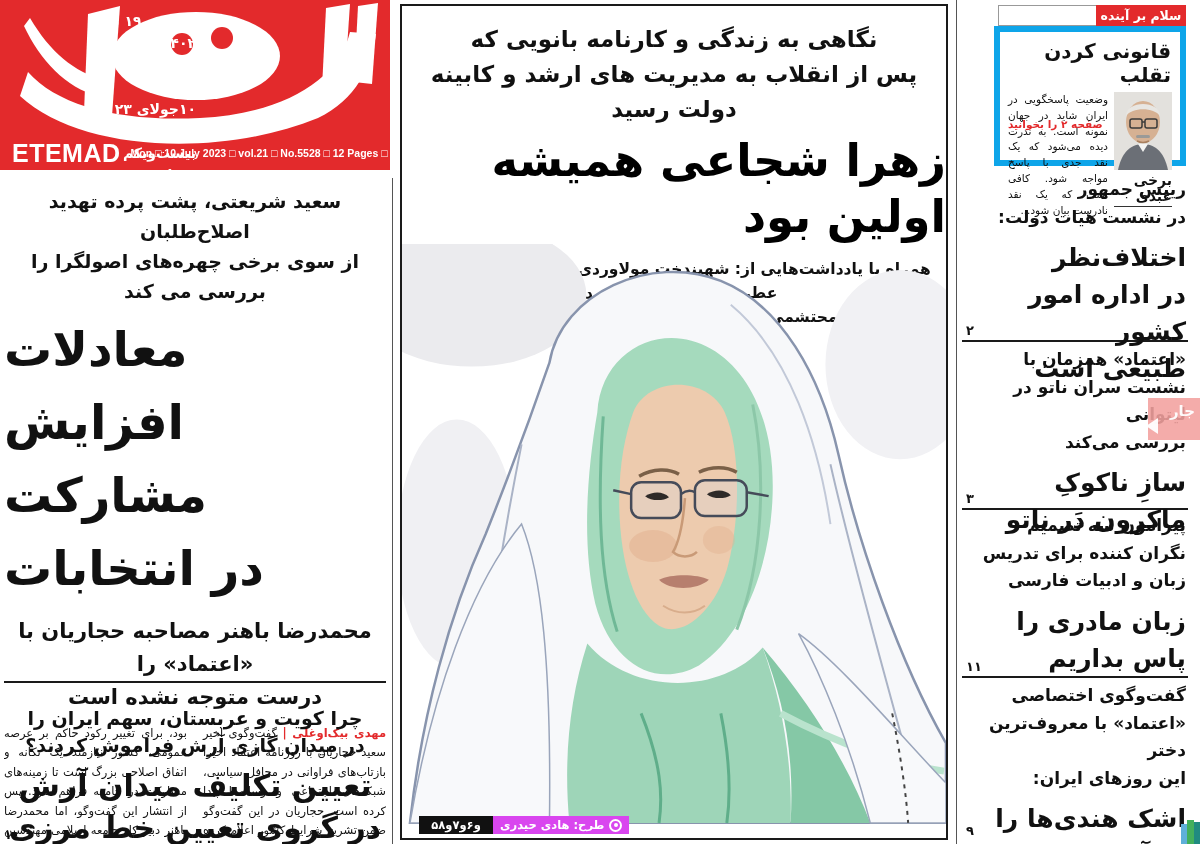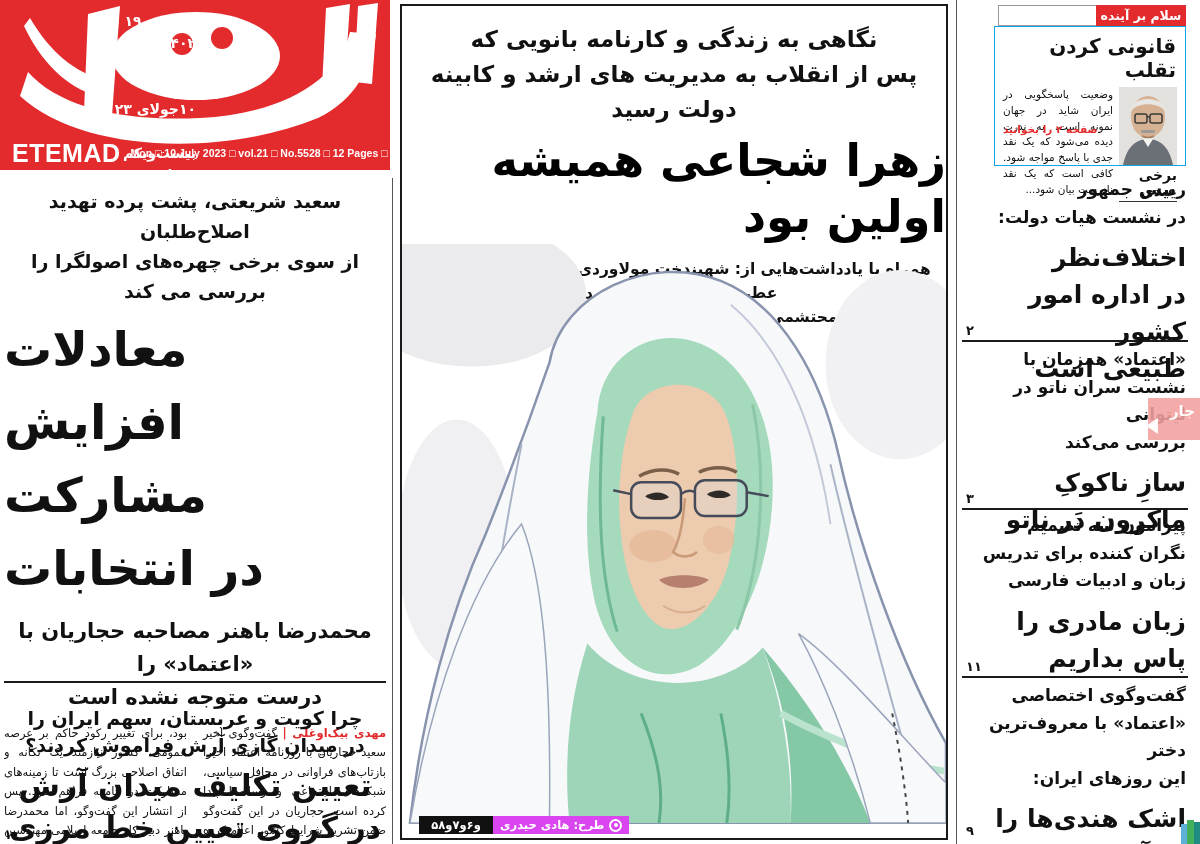--- a/index.html
+++ b/index.html
@@ -46,21 +46,21 @@
   .cap-red{background:#d946ef;color:#fff;font-size:11.5px;font-weight:bold;display:flex;direction:rtl;
            align-items:center;gap:5px;padding:0 7px;}
   .camera-icon{width:9px;height:9px;border:2px solid #fff;border-radius:50%;display:inline-block;position:relative;}
   .camera-icon::after{content:"";position:absolute;left:2.5px;top:2.5px;width:4px;height:4px;background:#fff;border-radius:50%;}
 
   
   .right-col{position:absolute;left:962px;top:0;width:234px;height:844px;color:#111;}
   .tab-empty{position:absolute;top:5px;left:36px;width:100px;height:21px;border:1px solid #999;background:#fff;box-sizing:border-box;}
   .tab-red{position:absolute;top:5px;right:10px;width:90px;height:21px;background:#e32a2c;color:#fff;
            display:flex;align-items:center;justify-content:center;font-size:12.5px;font-weight:bold;direction:rtl;}
-  .top-module{position:absolute;top:26px;left:32px;right:10px;height:140px;border:1px solid #0ea5e9;box-sizing:border-box;}
+  .top-module{position:absolute;top:26px;left:32px;right:10px;height:140px;border:6px solid #0ea5e9;box-sizing:border-box;}
   .tm-title{direction:rtl;text-align:right;font-size:20px;font-weight:900;padding:7px 9px 3px;cursor:pointer;}
   .tm-row{display:flex;direction:rtl;padding:2px 8px 0;gap:6px;}
   .tm-photo-wrap{width:58px;flex:0 0 58px;display:flex;flex-direction:column;align-items:center;}
   .tm-photo{width:58px;height:78px;}
   .tm-author{direction:rtl;font-size:14px;font-weight:900;margin-top:2px;border-bottom:1px solid #333;padding-bottom:2px;}
   .tm-body{direction:rtl;font-size:10.5px;line-height:15.8px;text-align:justify;flex:1;}
   .tm-pageref{position:absolute;left:8px;bottom:30px;color:#e32a2c;font-size:10.5px;font-weight:bold;direction:rtl;}
   .r-item{position:absolute;left:0;right:8px;box-sizing:border-box;}
   .r-item.ruled{border-bottom:2px solid #1a1a1a;}
   .r-kicker{direction:rtl;text-align:right;font-size:17px;font-weight:bold;line-height:27.5px;padding-right:2px;}

